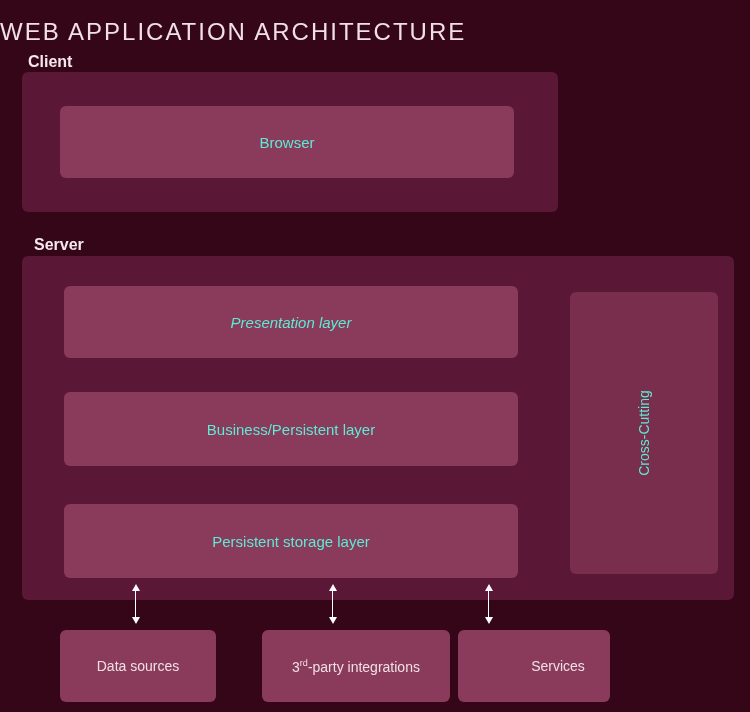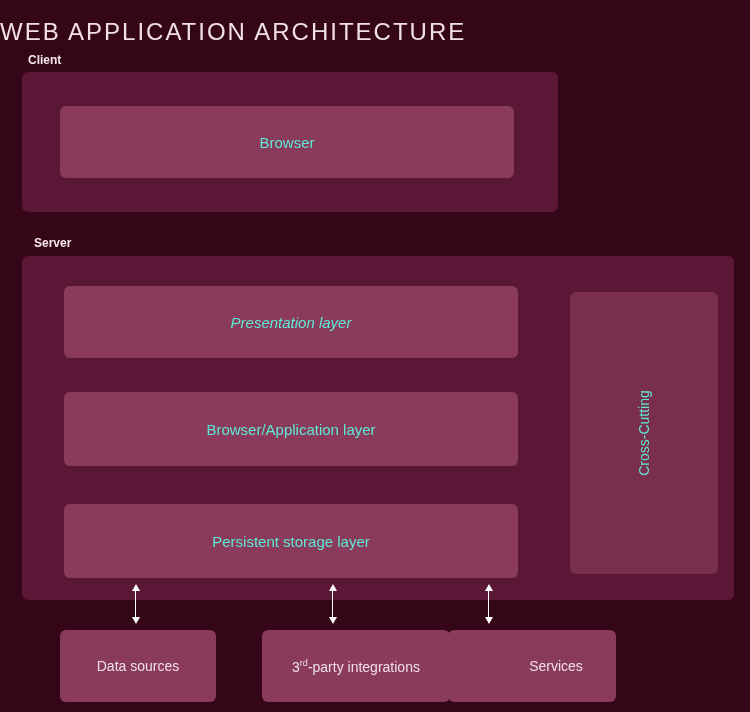--- a/index.html
+++ b/index.html
@@ -14,21 +14,21 @@
     }
     .title {
       font-size: 24px;
       font-weight: 400;
       letter-spacing: 2px;
       padding: 18px 0 8px 0;
       color: #f0e0e6;
     }
     .section-label {
       position: absolute;
-      font-size: 12px;
+      font-size: 16px;
       font-weight: 600;
       color: #f5e8ec;
     }
     .client-label { left: 28px; top: 53px; }
     .server-label { left: 34px; top: 236px; }
     .container {
       position: absolute;
       background: #5a1736;
       border-radius: 6px;
     }
@@ -71,21 +71,21 @@
       display: flex;
       align-items: center;
       justify-content: center;
       font-size: 14px;
       color: #f0e0e6;
       top: 630px;
       height: 72px;
     }
     .datasources-box { left: 60px; width: 156px; }
     .thirdparty-box { left: 262px; width: 188px; }
-    .services-box { left: 448px; width: 168px; padding-left: 48px; }
+    .services-box { left: 458px; width: 152px; padding-left: 48px; }
     sup { font-size: 9px; }
     .arrow {
       position: absolute;
       width: 2px;
       height: 40px;
       left: 0;
     }
     .arrow-line {
       position: absolute;
       left: 0; top: 6px;
@@ -111,21 +111,21 @@
 <div class="title">WEB APPLICATION ARCHITECTURE</div>
 
 <div class="section-label client-label">Client</div>
 <div class="container client-box"></div>
 <div class="layer browser-box">Browser</div>
 
 <div class="section-label server-label">Server</div>
 <div class="container server-box"></div>
 
 <div class="layer presentation-box">Presentation layer</div>
-<div class="layer business-box">Browser/Application layer</div>
+<div class="layer business-box">Business/Persistent layer</div>
 <div class="layer storage-box">Persistent storage layer</div>
 
 <div class="layer crosscutting-box">
   <span>Cross-Cutting</span>
 </div>
 
 <div class="arrow arrow1">
   <div class="arrow-up"></div>
     <div class="arrow-line"></div>
     <div class="arrow-down"></div>

